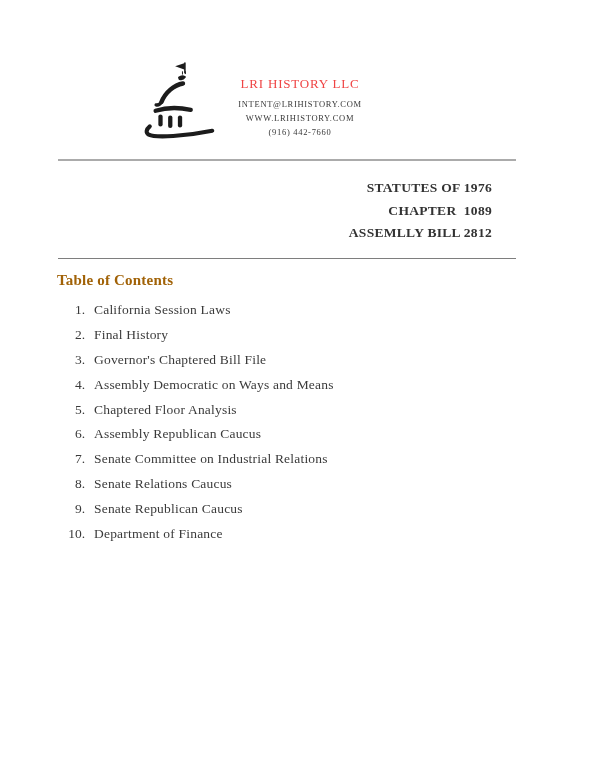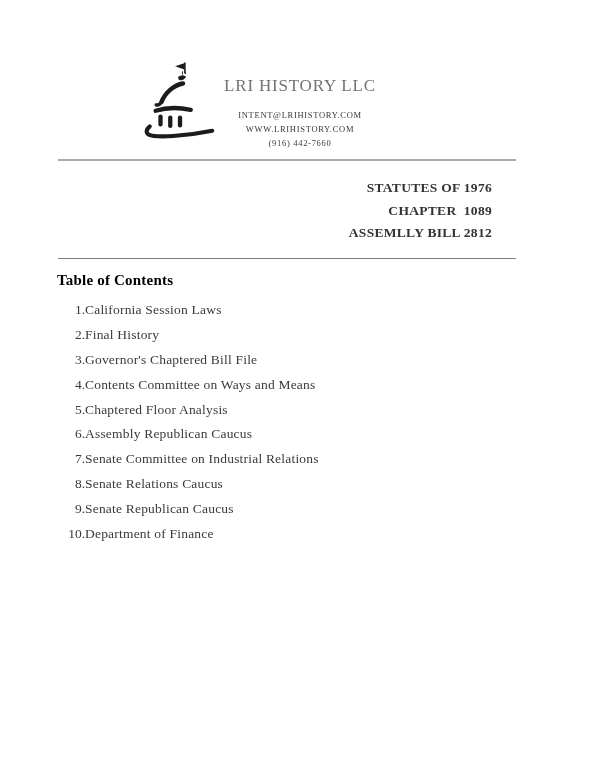--- a/index.html
+++ b/index.html
@@ -26,26 +26,26 @@
   .logo svg { width: 100%; height: 100%; display: block; }
 
   .company-block {
     position: absolute;
     left: 218px;
     top: 76px;
     width: 164px;
     text-align: center;
   }
   .company-name {
-    font-size: 17px;
+    font-size: 13px;
     font-weight: 400;
     letter-spacing: 0.8px;
-    color: #737373;
+    color: #ef4444;
     white-space: nowrap;
-    margin-bottom: 12px;
+    margin-bottom: 5px;
   }
   .contact-line {
     font-size: 8.5px;
     letter-spacing: 0.7px;
     line-height: 14px;
     color: #383838;
     white-space: nowrap;
     font-family: Liberation Serif, serif;
   }
 
@@ -76,21 +76,21 @@
     margin-left: 15px;
   }
 
   
   .toc-title {
     position: absolute;
     left: 57px;
     top: 272px;
     font-size: 15px;
     font-weight: 700;
-    color: #000000;
+    color: #a16207;
     letter-spacing: 0.2px;
   }
   .toc-list {
     position: absolute;
     left: 57px;
     top: 302px;
     width: 420px;
     list-style: none;
   }
   .toc-item {
@@ -99,20 +99,21 @@
     height: 24.9px;
     font-size: 13.5px;
     color: #3a3a3a;
   }
   .toc-num {
     width: 28px;
     text-align: right;
     flex: 0 0 28px;
   }
   .toc-label {
+    margin-left: 9px;
     letter-spacing: 0.2px;
   }
 </style>
 </head>
 <body>
 
 <div class="page">
 
   <div class="logo">
     <svg viewBox="0 0 80 84" xmlns="http://www.w3.org/2000/svg" fill="none" stroke="#1c1c1c" stroke-linecap="round" stroke-linejoin="round">
@@ -163,21 +164,21 @@
     <li class="toc-item">
       <span class="toc-num">2.</span>
       <span class="toc-label">Final History</span>
     </li>
     <li class="toc-item">
       <span class="toc-num">3.</span>
       <span class="toc-label">Governor's Chaptered Bill File</span>
     </li>
     <li class="toc-item">
       <span class="toc-num">4.</span>
-      <span class="toc-label">Contents Committee on Ways and Means</span>
+      <span class="toc-label">Assembly Democratic on Ways and Means</span>
     </li>
     <li class="toc-item">
       <span class="toc-num">5.</span>
       <span class="toc-label">Chaptered Floor Analysis</span>
     </li>
     <li class="toc-item">
       <span class="toc-num">6.</span>
       <span class="toc-label">Assembly Republican Caucus</span>
     </li>
     <li class="toc-item">

